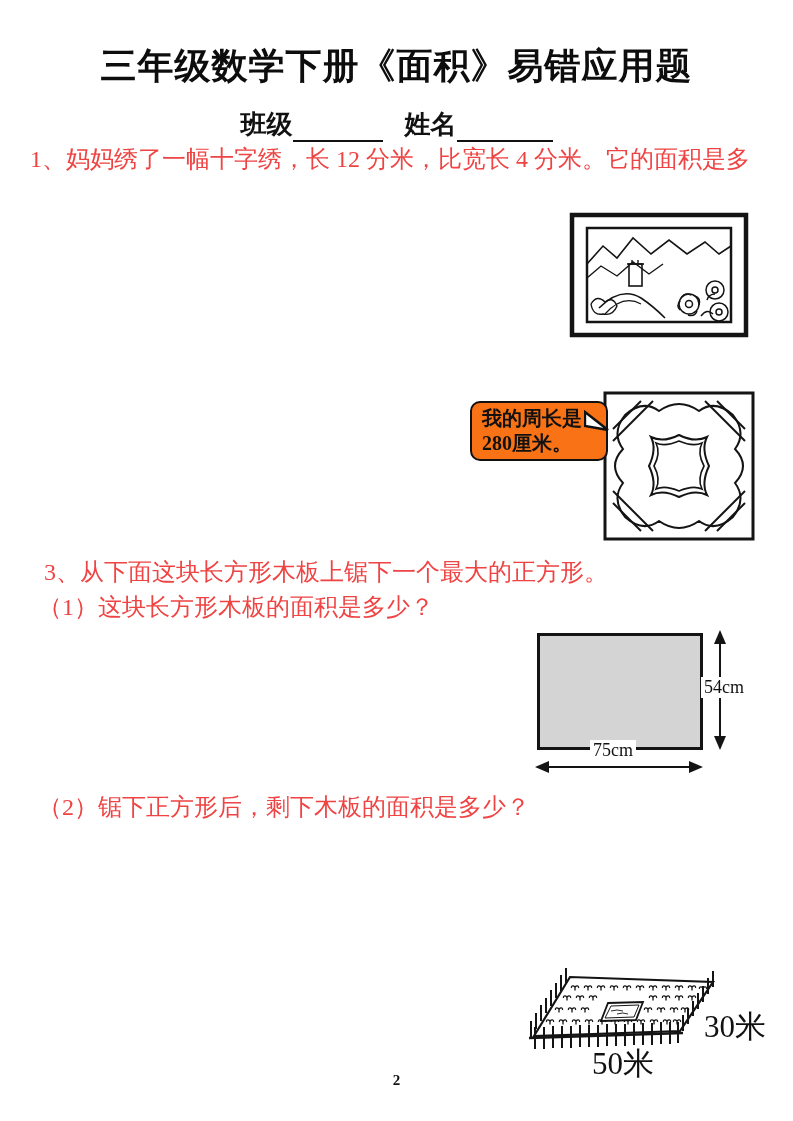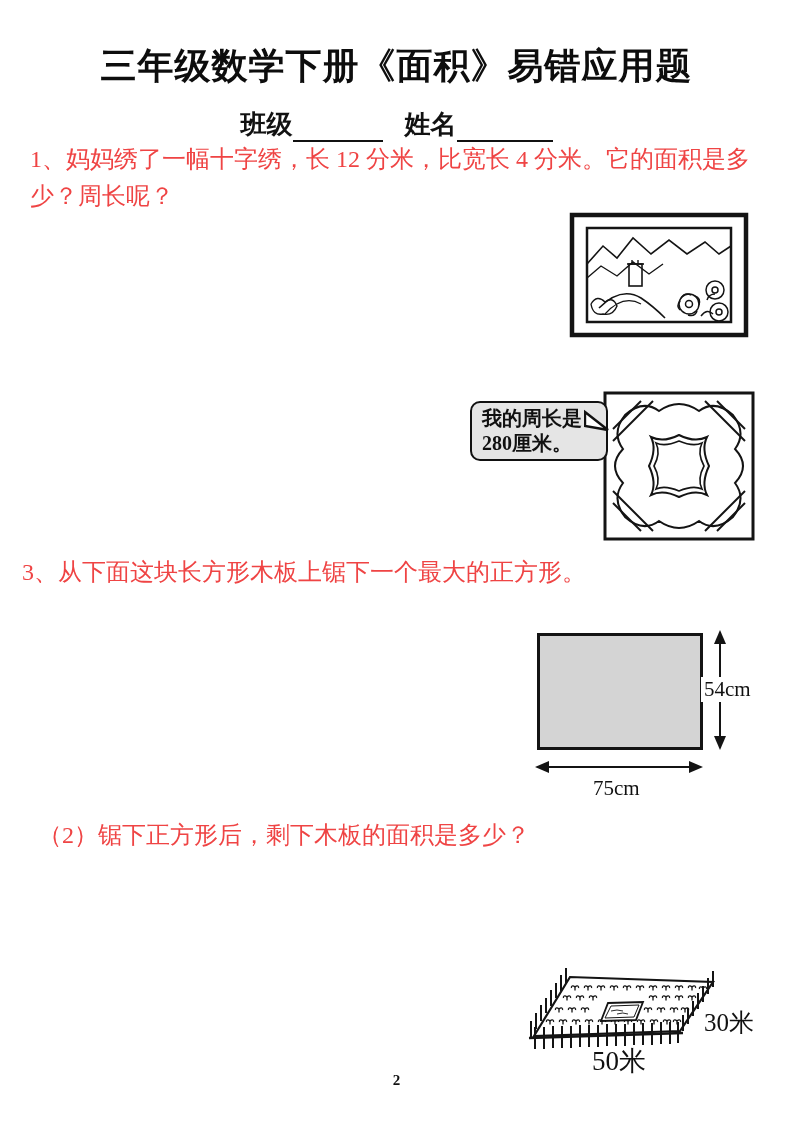--- a/index.html
+++ b/index.html
@@ -23,33 +23,33 @@
     border-bottom:2.5px solid #111;
   }
   .blank.class { width:90px; margin-right:22px; }
   .blank.name  { width:96px; }
   .q {
     position:absolute; font-size:24px; line-height:37px;
     white-space:nowrap; color:#ef4444;
   }
   .bubble {
     position:absolute; left:470px; top:401px; width:116px; height:50px;
-    border:2.5px solid #111; border-radius:10px; background:#e5e5e5;
+    border:2.5px solid #111; border-radius:10px; background:#f97316;
     padding:3px 8px 3px 10px; z-index:3;
     font-size:20px; line-height:25px; font-weight:700; white-space:nowrap;
   }
   .bubble-tail { position:absolute; left:584px; top:408px; z-index:4; }
   .illus { position:absolute; }
   .dim-label {
     position:absolute; background:#fff; padding:0 3px;
-    font-size:21px; font-family:"Liberation Serif", serif; z-index:2;
+    font-size:18px; font-family:"Liberation Serif", serif; z-index:2;
     white-space:nowrap;
   }
   .field-label {
-    position:absolute; font-size:25px; font-family:"Liberation Serif", serif;
+    position:absolute; font-size:31px; font-family:"Liberation Serif", serif;
     white-space:nowrap;
   }
   .board-rect {
     position:absolute; left:537px; top:633px; width:160px; height:111px;
     background:#d4d4d4; border:3px solid #141414;
   }
   .pagenum {
     position:absolute; top:1072px; left:0; width:100%;
     text-align:center; font-size:15px; font-weight:600;
   }
@@ -64,21 +64,20 @@
 
   <div class="classline">
     <span>班级</span>
       <span class="blank class"></span>
       <span>姓名</span>
       <span class="blank name"></span>
   </div>
 
   <div class="q" style="left:30px; top:141px;">
     <div>1、妈妈绣了一幅十字绣，长 12 分米，比宽长 4 分米。它的面积是多</div>
-    <div>少？周长呢？</div>
   </div>
 
   <div class="illus" style="left:569px; top:212px;">
     <svg width="180" height="126" viewBox="0 0 180 126">
       <rect x="3" y="3" width="174" height="120" fill="none" stroke="#141414" stroke-width="4.5"></rect>
       <rect x="18" y="16" width="144" height="94" fill="none" stroke="#141414" stroke-width="2.5"></rect>
 
       <polyline points="18,52 34,34 48,46 64,26 82,42 100,28 118,42 136,30 150,42 162,34" fill="none" stroke="#141414" stroke-width="1.6"></polyline>
       <polyline points="18,66 32,54 48,64 64,50 80,62 94,52" fill="none" stroke="#141414" stroke-width="1.4"></polyline>
 
@@ -135,41 +134,42 @@
         <line x1="10" y1="100" x2="50" y2="140"></line>
         <line x1="114" y1="140" x2="142" y2="112"></line>
         <line x1="102" y1="140" x2="142" y2="100"></line>
       </g>
 
       <path d="M48,46 Q60,52 76,44 Q92,52 104,46 Q98,58 106,75 Q98,92 104,104 Q92,98 76,106 Q60,98 48,104 Q54,92 46,75 Q54,58 48,46 Z" fill="none" stroke="#141414" stroke-width="2"></path>
       <path d="M53,52 Q62,56 76,50 Q90,56 99,52 Q94,62 101,75 Q94,88 99,98 Q90,94 76,100 Q62,94 53,98 Q58,88 51,75 Q58,62 53,52 Z" fill="none" stroke="#141414" stroke-width="1.6"></path>
     </svg>
   </div>
 
-  <div class="q" style="left:22px; top:554px;">3、从下面这块长方形木板上锯下一个最大的正方形。</div>
+  <div class="q" style="left:44px; top:554px;">3、从下面这块长方形木板上锯下一个最大的正方形。</div>
+  <div class="q" style="left:38px; top:589px;">（1）这块长方形木板的面积是多少？</div>
 
   <div class="board-rect"></div>
   <div class="illus" style="left:705px; top:630px;">
     <svg width="30" height="120" viewBox="0 0 30 120">
       <line x1="15" y1="3" x2="15" y2="117" stroke="#141414" stroke-width="2"></line>
       <polygon points="15,0 9,14 21,14" fill="#141414"></polygon>
       <polygon points="15,120 9,106 21,106" fill="#141414"></polygon>
     </svg>
   </div>
   <div class="dim-label" style="left:701px; top:677px;">54cm</div>
   <div class="illus" style="left:535px; top:755px;">
     <svg width="168" height="24" viewBox="0 0 168 24">
       <line x1="3" y1="12" x2="165" y2="12" stroke="#141414" stroke-width="2"></line>
       <polygon points="0,12 14,6 14,18" fill="#141414"></polygon>
       <polygon points="168,12 154,6 154,18" fill="#141414"></polygon>
     </svg>
   </div>
-  <div class="dim-label" style="left:590px; top:776px;">75cm</div>
-
-  <div class="q" style="left:38px; top:817px;">（2）锯下正方形后，剩下木板的面积是多少？</div>
+  <div class="dim-label" style="left:590px; top:740px;">75cm</div>
+
+  <div class="q" style="left:38px; top:789px;">（2）锯下正方形后，剩下木板的面积是多少？</div>
 
   <div class="q" style="left:30px; top:889px;">
   </div>
 
   <div class="illus" style="left:525px; top:965px;">
     <svg width="200" height="92" viewBox="0 0 200 92">
       <defs>
         <g id="plant" stroke="#141414" stroke-width="1.3" fill="none">
           <line x1="0" y1="0" x2="0" y2="3.5"></line>
           <path d="M0,0 C-2.5,-2.5 -4,-0.5 -3.5,1"></path>
@@ -261,17 +261,17 @@
       </g>
 
       <g>
         <polygon points="83,38 118,37 111,55 76,56" fill="#ffffff" stroke="#141414" stroke-width="1.8"></polygon>
         <polygon points="86,41 114,40 109,52 80,53" fill="none" stroke="#141414" stroke-width="1"></polygon>
         <path d="M86,46 q6,-2 12,0 M92,49 q6,-2 11,0" stroke="#141414" stroke-width="0.9" fill="none"></path>
       </g>
     </svg>
   </div>
   <div class="field-label" style="left:704px; top:1006px;">30米</div>
-  <div class="field-label" style="left:592px; top:1043px; font-size:27px;">50米</div>
+  <div class="field-label" style="left:592px; top:1043px; font-size:31px;">50米</div>
 
   <div class="pagenum">2</div>
 
 </div>
 
 </body></html>

